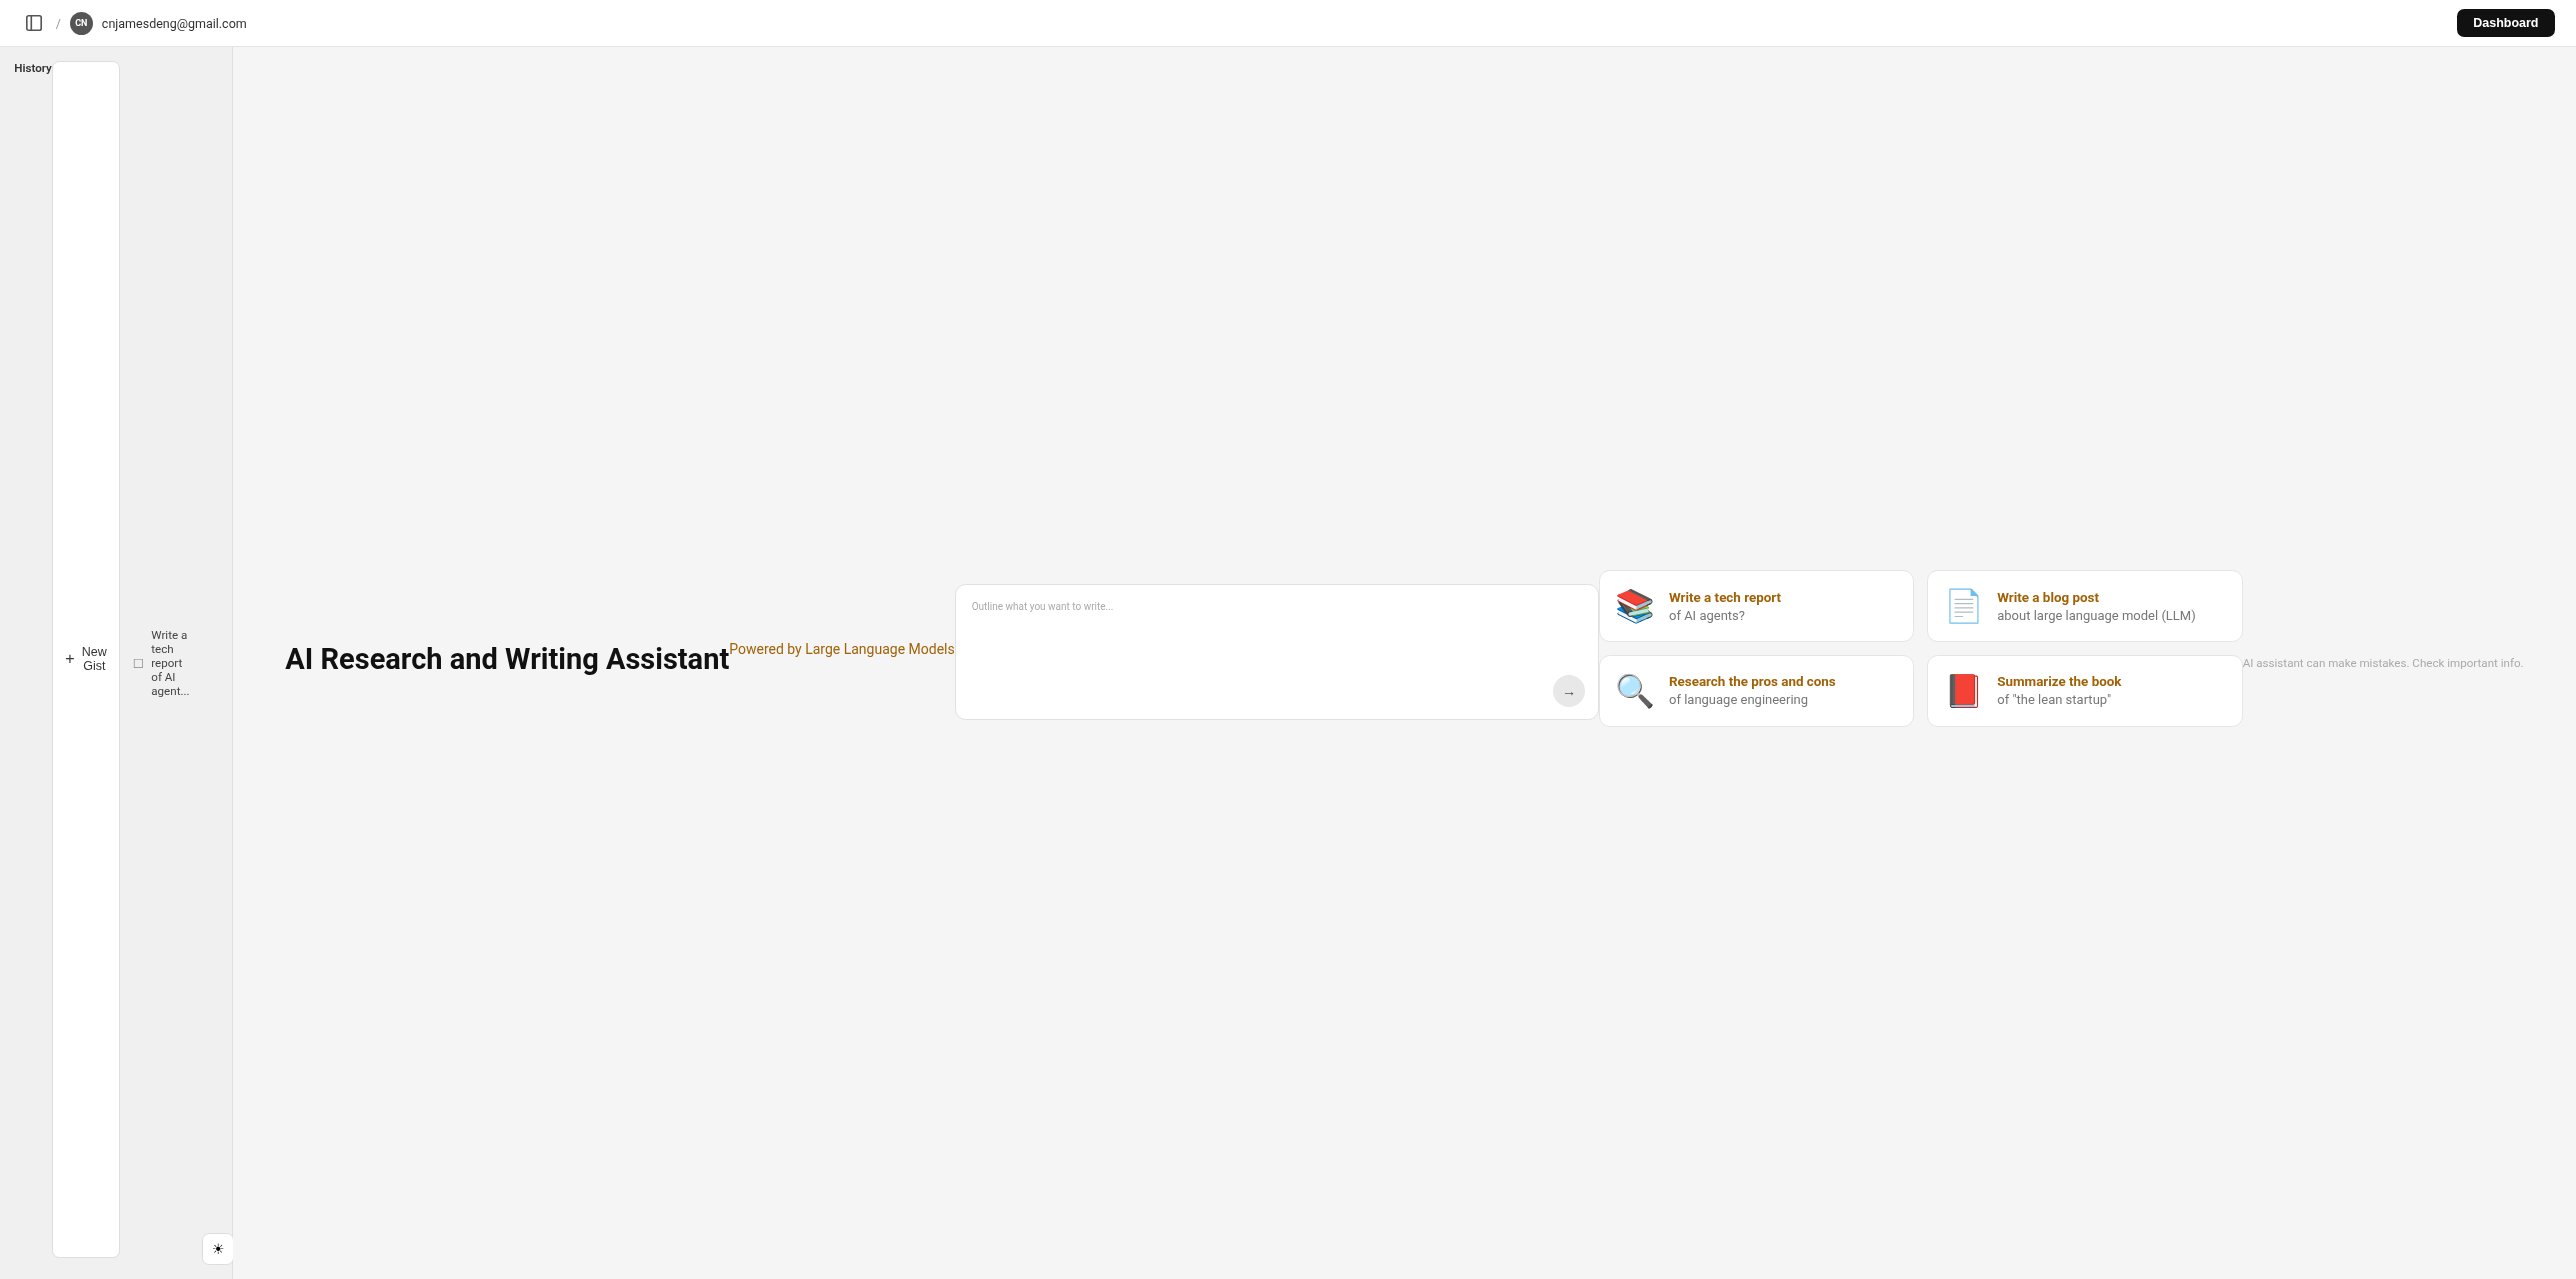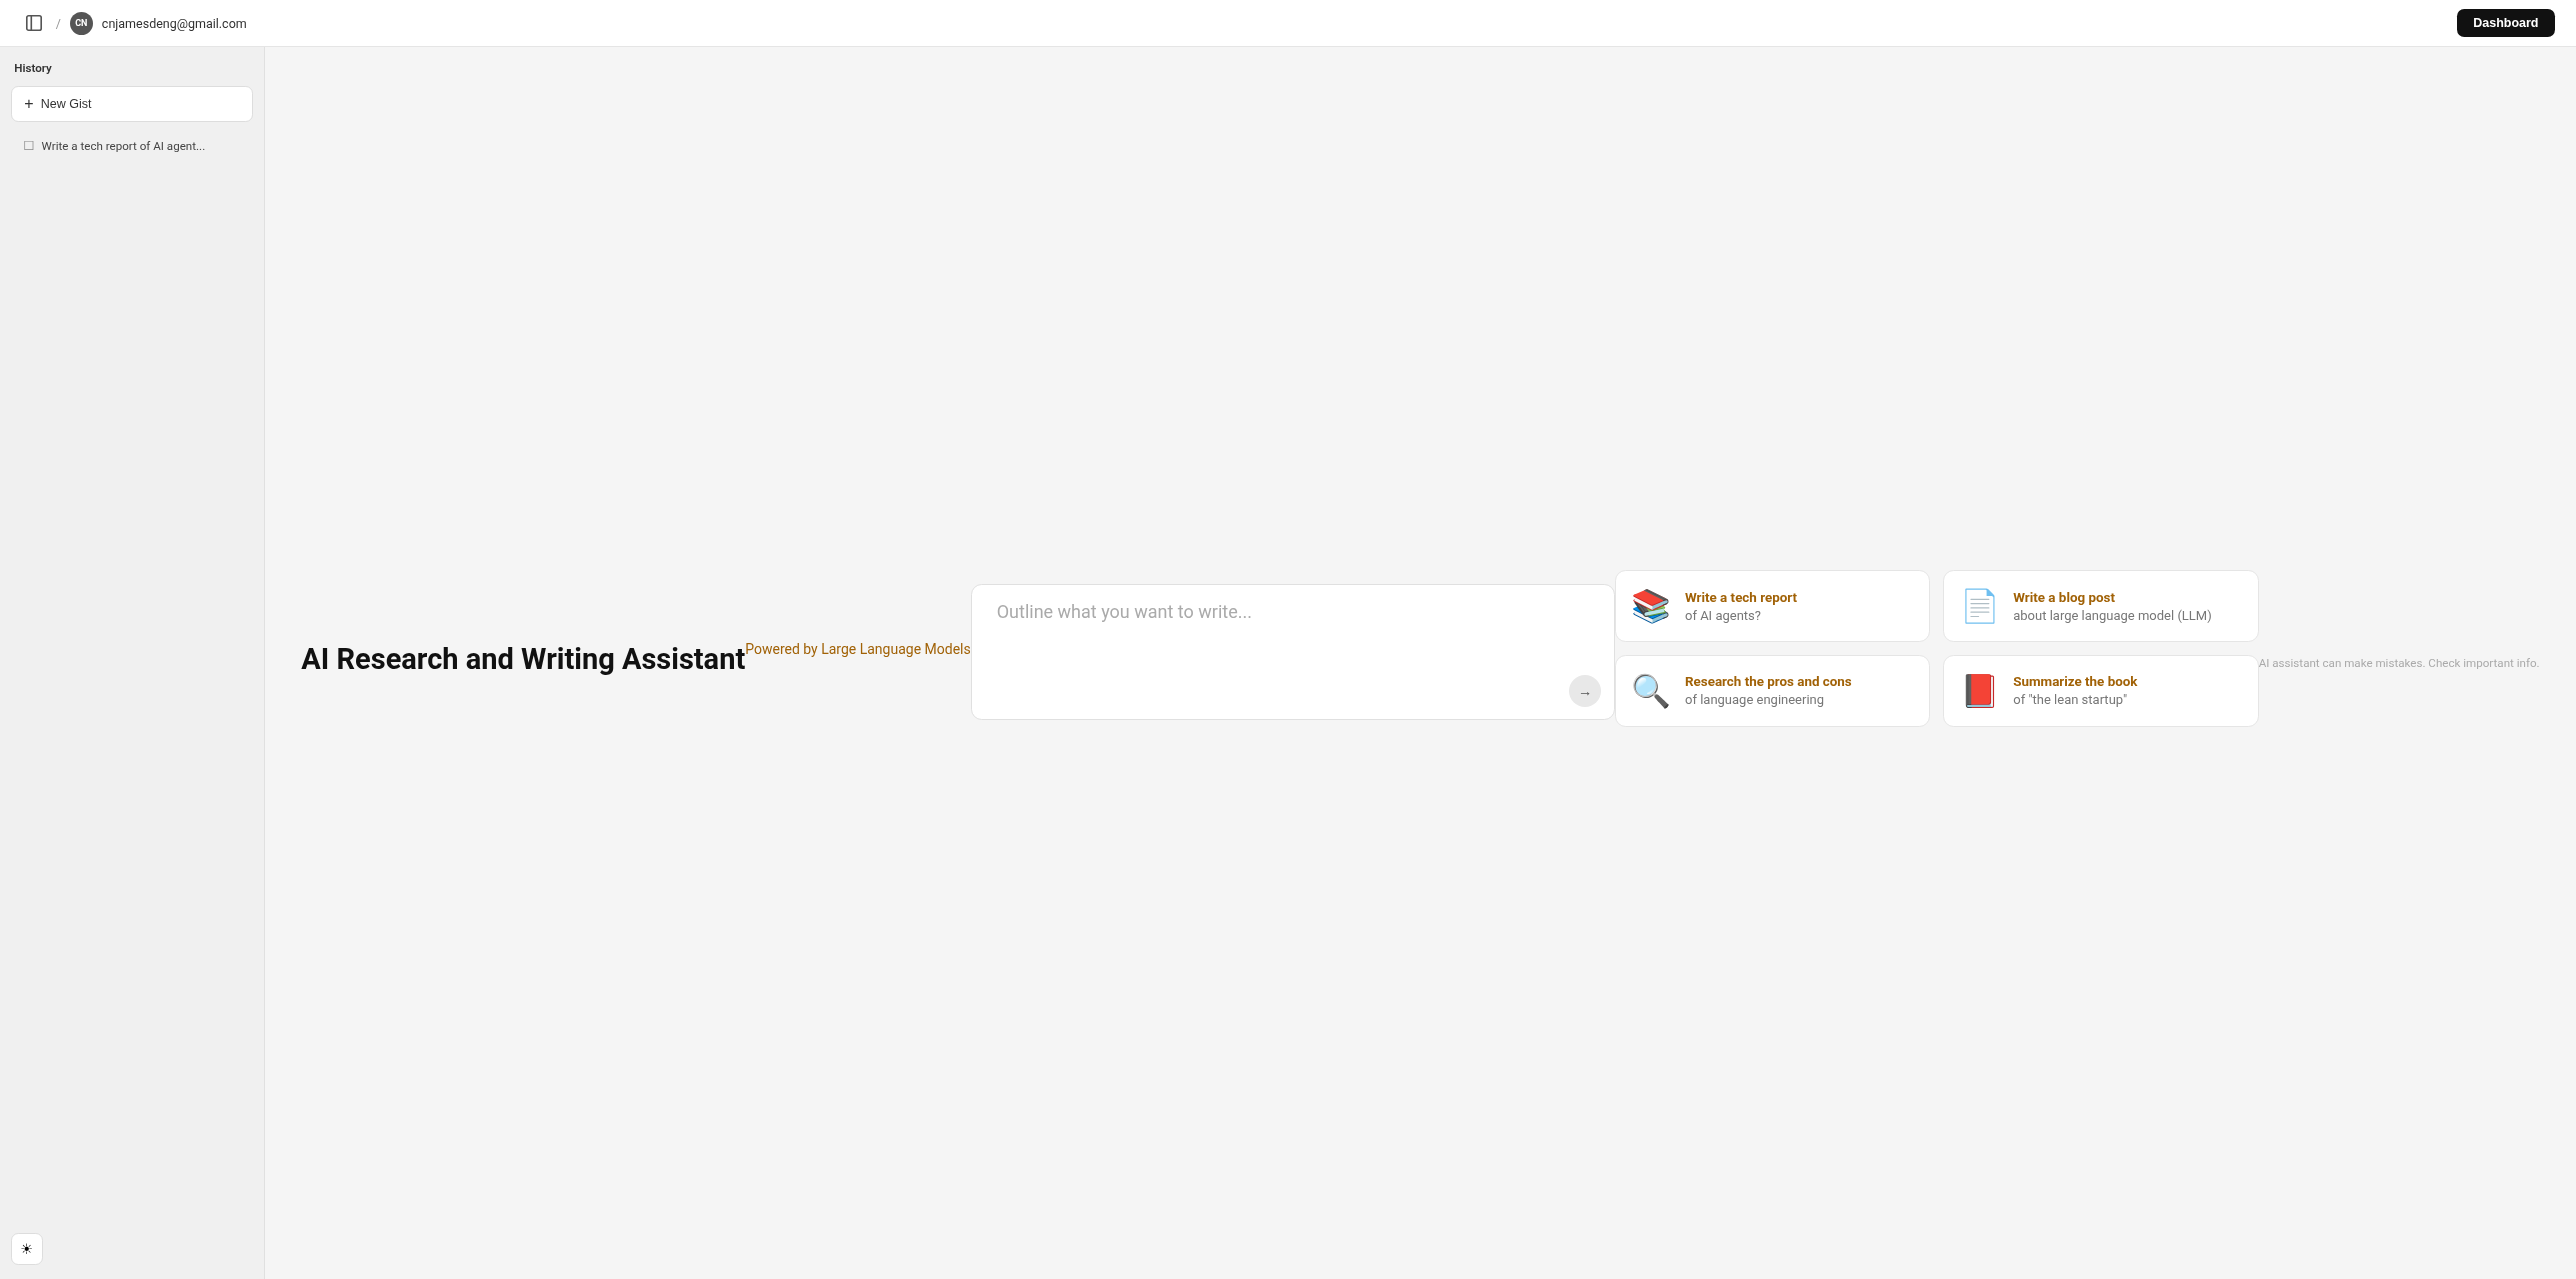--- a/index.html
+++ b/index.html
@@ -24,22 +24,22 @@
     .dashboard-btn {
       background: #111; color: #fff; border: none; border-radius: 7.2px;
       padding: 7.2px 16px; font-size: 12.5px; font-weight: 600; cursor: pointer;
     }
 
     
     .layout { display: flex; flex: 1; overflow: hidden; }
 
     
     .sidebar {
-      width: 265px; background: #f0f0f0; border-right: 0.9px solid #e0e0e0;
-      display: flex; flex-direction: column; padding: 14.3px 10.7px; flex-shrink: 0;
+      width: 233px; background: #f0f0f0; border-right: 0.9px solid #e0e0e0;
+      display: flex; flex-direction: row; padding: 14.3px 10.7px; flex-shrink: 0;
     }
     .sidebar-history-label { font-size: 11.6px; font-weight: 600; color: #333; margin-bottom: 10.7px; padding-left: 3.6px; }
     .new-gist-btn {
       display: flex; align-items: center; gap: 7.2px;
       background: #fff; border: 0.9px solid #ddd; border-radius: 7.2px;
       padding: 9px 12.5px; cursor: pointer; font-size: 12.5px; color: #333; font-weight: 500;
       margin-bottom: 7.2px; width: 100%;
     }
     .plus-icon { font-size: 16px; font-weight: 300; line-height: 1; }
     .history-item {
@@ -64,24 +64,23 @@
     .main-title { font-size: 29px; font-weight: 700; color: #111; margin-bottom: 9px; text-align: center; }
     .main-subtitle { font-size: 14px; color: #a16207; margin-bottom: 29px; text-align: center; }
 
     
     .input-container {
       width: 100%; max-width: 644px; background: #fff; border: 0.9px solid #e0e0e0;
       border-radius: 10.7px; padding: 16px 16px 43px 16px; margin-bottom: 21.5px;
       position: relative; min-height: 125px;
     }
     .outline-textarea {
-      width: 100%; border: none; outline: none; font-size: 18px; color: #333;
+      width: 100%; border: none; outline: none; font-size: 10px; color: #333;
       resize: none; background: transparent; font-family: inherit;
       min-height: 72px;
-      margin-left: 9px;
     }
     .outline-textarea::placeholder { color: #aaa; }
     .send-btn {
       position: absolute; bottom: 12.5px; right: 12.5px;
       width: 32px; height: 32px; border-radius: 50%; background: #e8e8e8;
       border: none; cursor: pointer; display: flex; align-items: center; justify-content: center;
       font-size: 14.3px; color: #555;
     }
 
     

